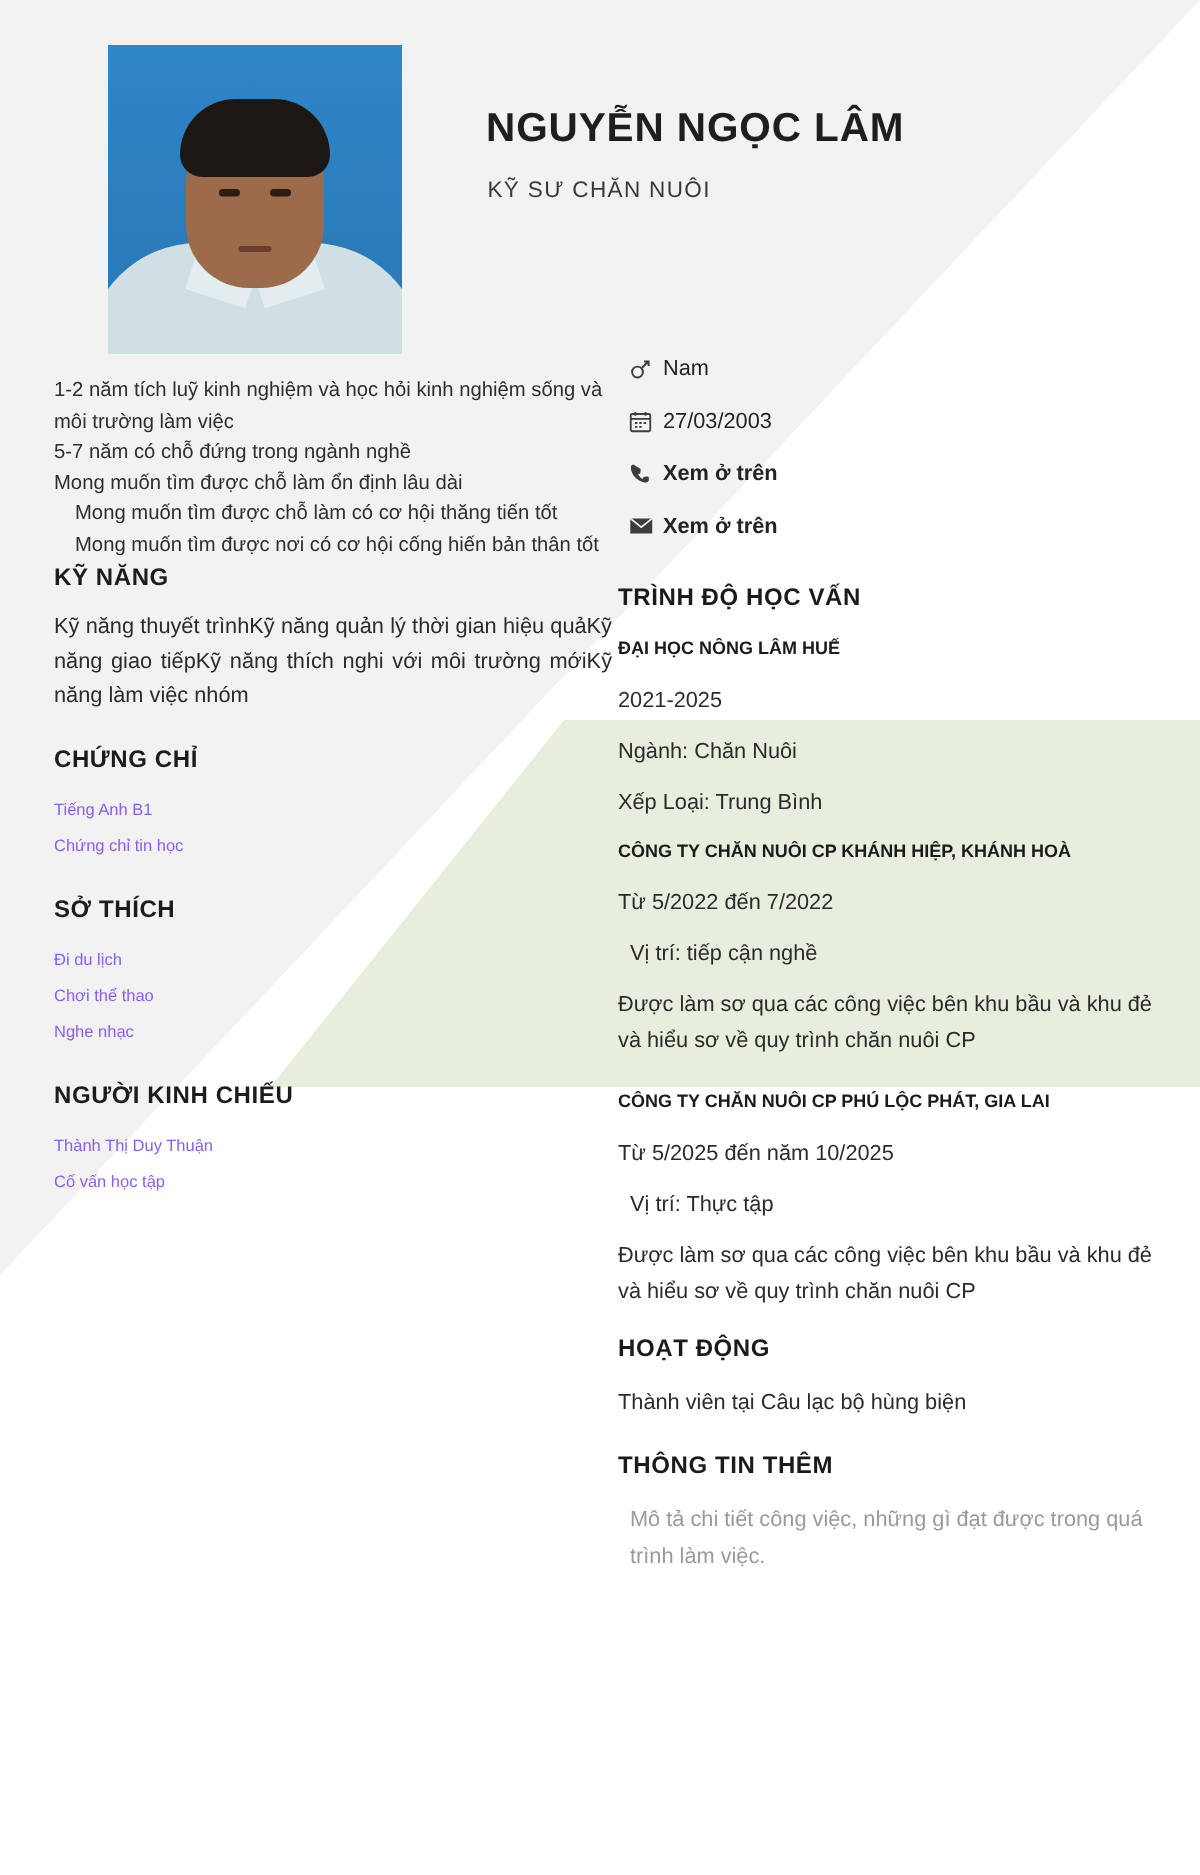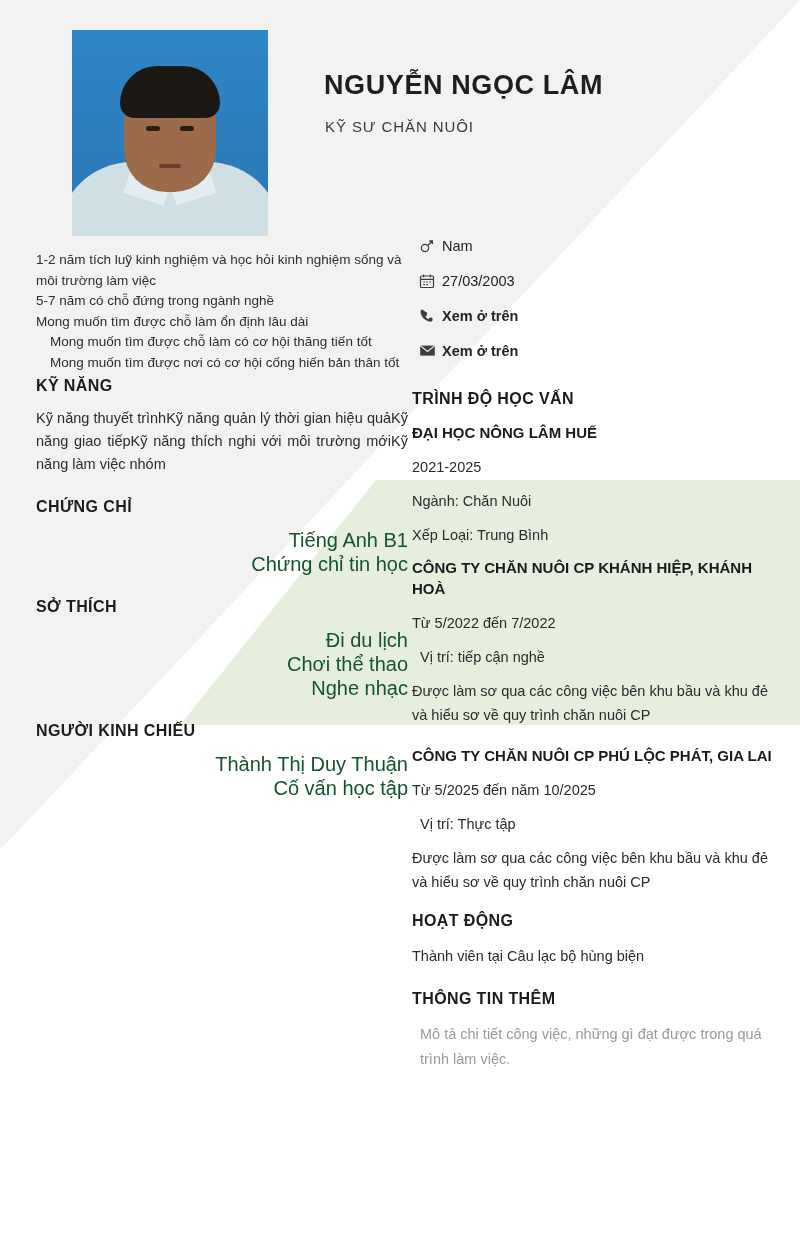--- a/index.html
+++ b/index.html
@@ -111,21 +111,21 @@
     letter-spacing: 0.4px;
     color: #1c1c1c;
     margin: 22px 0 12px;
   }
   .skills-text {
     font-size: 14.5px;
     line-height: 23px;
     text-align: justify;
     color: #2b2b2b;
   }
-  .line-list { font-size: 20px; line-height: 24px; color: #14532d; text-align: right; }
+  .line-list { font-size: 11px; line-height: 24px; color: #8b5cf6; }
 
   
   .right {
     position: absolute;
     left: 412px; top: 228px;
     width: 368px;
   }
   .contact-row {
     display: flex;
     align-items: center;
@@ -146,21 +146,21 @@
   .contact-row.bold .val { font-weight: bold; }
 
   .r-sec-title {
     font-size: 16px;
     font-weight: bold;
     letter-spacing: 0.4px;
     color: #1b1b1b;
     margin: 22px 0 14px;
   }
   .r-sub {
-    font-size: 15px;
+    font-size: 12px;
     font-weight: bold;
     line-height: 21px;
     color: #1b1b1b;
     margin-bottom: 12px;
   }
   .r-line {
     font-size: 14.5px;
     line-height: 24px;
     color: #2b2b2b;
     margin-bottom: 12px;

